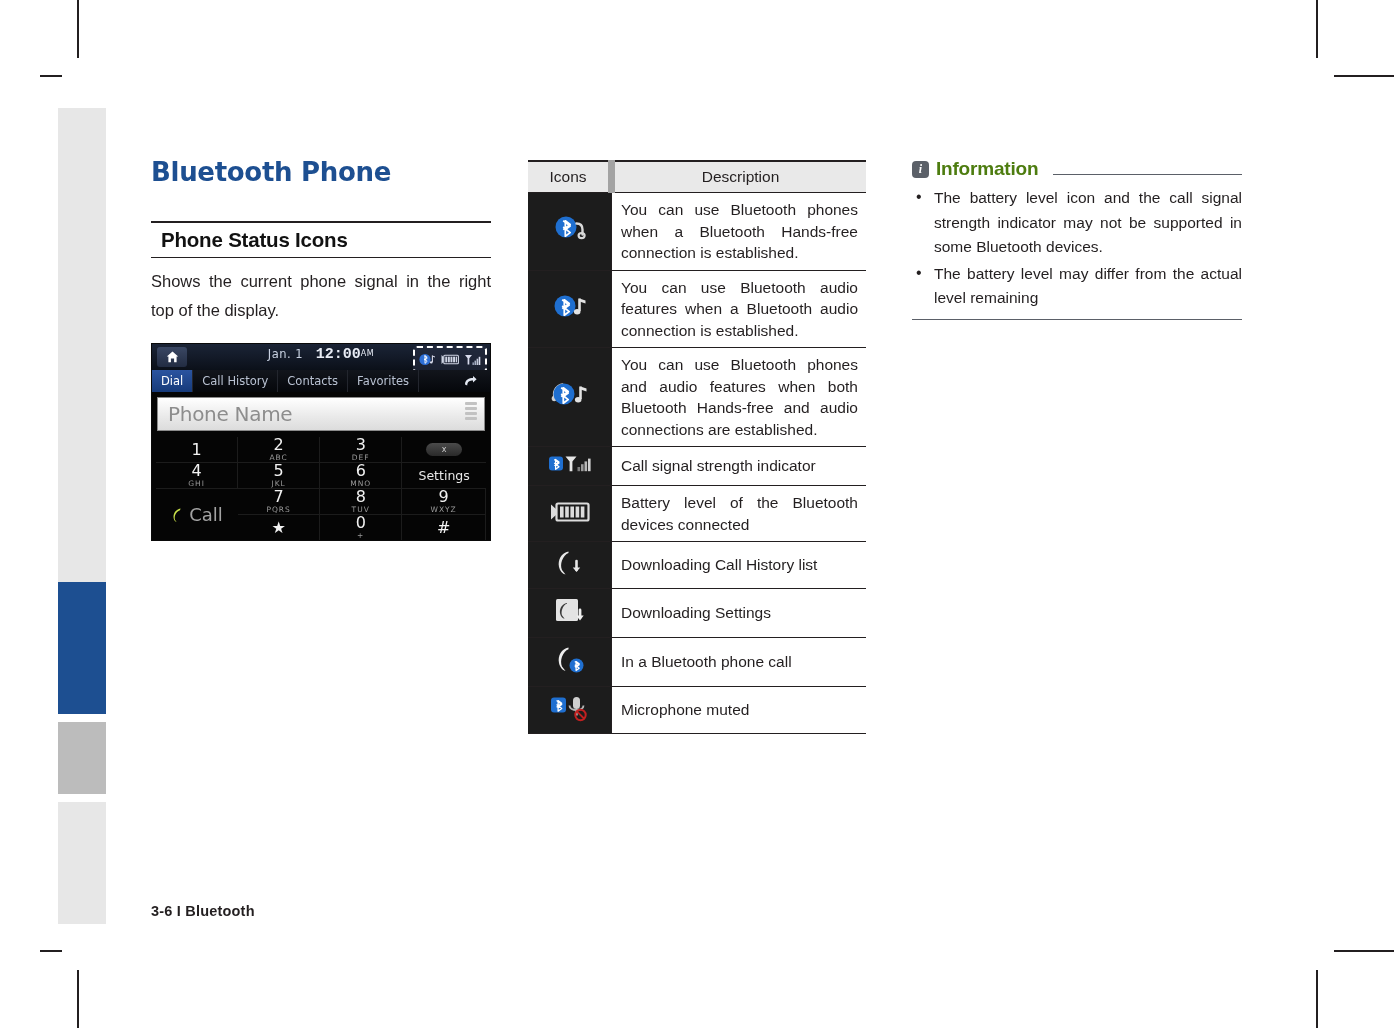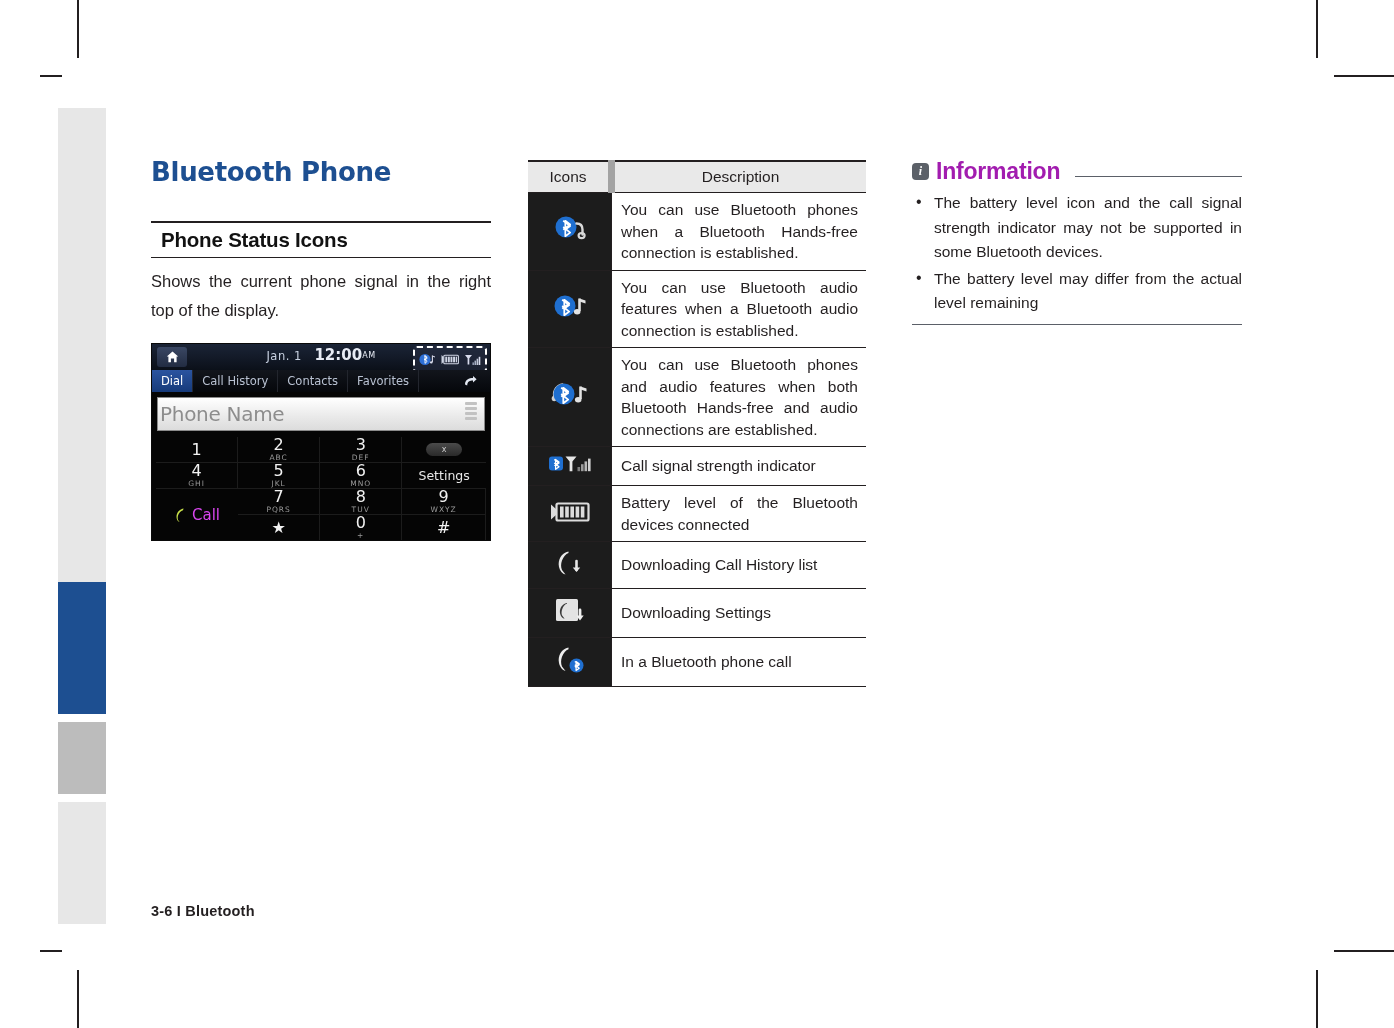--- a/index.html
+++ b/index.html
@@ -94,21 +94,21 @@
   .hu-tab.spacer{flex:1;border-right:none;}
   .hu-back{width:40px;display:flex;align-items:center;justify-content:center;color:#dfe5ef;font-size:15px;}
 
   .hu-inputbar{
     margin:5px 5px 0 5px;height:32px;
     background:linear-gradient(180deg,#ffffff,#e9e9e9 60%,#dcdcdc);
     border:1px solid #8a8a8a;
     display:flex;align-items:center;position:relative;
   }
   .hu-inputbar .ph{
-    font-size:20px;color:#8d8d8d;padding-left:2px;letter-spacing:-0.3px;
+    font-size:20px;color:#8d8d8d;padding-left:10px;letter-spacing:-0.3px;
   }
   .hu-scroll{position:absolute;right:7px;top:4px;display:flex;flex-direction:column;gap:2px;}
   .hu-scroll i{display:block;width:12px;height:3px;background:#c2c2c2;border-radius:1px;}
 
   .hu-keypad{
     position:absolute;left:4px;right:4px;top:93px;bottom:4px;
     display:grid;grid-template-columns:1fr 1fr 1fr 1.02fr;
     grid-template-rows:1fr 1fr 1fr 1fr;
   }
   .key{
@@ -121,21 +121,21 @@
   .key .sub{font-size:7.5px;color:#9a9a9a;letter-spacing:1px;margin-top:1px;}
   .key.side{border-right:none;color:#e9e9e9;font-size:12.5px;}
   .key.r4{grid-row:3 / span 2;}
   .del-chip{
     width:36px;height:13px;border-radius:7px;
     background:linear-gradient(180deg,#4a4a4a,#2a2a2a);
     display:flex;align-items:center;justify-content:center;
     color:#cfcfcf;font-size:8px;
   }
   .call-row{display:flex;align-items:center;gap:5px;}
-  .call-row .lbl{font-size:15px;color:#d946ef;}
+  .call-row .lbl{font-size:18px;color:#a3a3a3;}
 
   
   table.icons-table{
     border-collapse:collapse;width:338px;
     font-size:15.5px;color:#231f20;
   }
   table.icons-table thead th{
     background:#e9e9e9;border-bottom:1px solid #231f20;
     border-top:2.2px solid #231f20;
     font-weight:normal;font-size:15.5px;padding:6px 0;text-align:center;
@@ -155,21 +155,21 @@
   td.desc.single{text-align:left;}
 
   
   .info-head{display:flex;align-items:center;gap:7px;}
   .info-badge{
     width:17px;height:17px;border-radius:4px;background:#5b6068;
     color:#fff;font-size:12px;font-style:italic;font-weight:bold;
     display:flex;align-items:center;justify-content:center;
     font-family:"Liberation Serif", serif;
   }
-  .info-title{font-size:23px;font-weight:bold;color:#a21caf;letter-spacing:-0.2px;}
+  .info-title{font-size:19px;font-weight:bold;color:#4d7c0f;letter-spacing:-0.2px;}
   .info-rule{flex:1;height:0;border-bottom:1.4px solid #5b6068;margin-left:8px;position:relative;top:5px;}
   .info-list{margin:6px 0 0 0;padding:0;list-style:none;}
   .info-list li{
     position:relative;padding-left:22px;margin-bottom:2px;
     font-size:15.5px;line-height:24.5px;text-align:justify;color:#231f20;
   }
   .info-list li::before{
     content:"•";position:absolute;left:4px;top:-1px;font-size:16px;color:#231f20;
   }
   .info-bottom{border-bottom:1.6px solid #5b6068;margin-top:8px;}
@@ -213,21 +213,21 @@
 
     <div class="hu-statusbar">
       <div class="hu-home">
         <svg width="13" height="12" viewBox="0 0 13 12" aria-hidden="true">
           <path d="M6.5 0.6 L12.2 5.6 L10.6 5.6 L10.6 11.2 L8.1 11.2 L8.1 7.6 L4.9 7.6 L4.9 11.2 L2.4 11.2 L2.4 5.6 L0.8 5.6 Z" fill="#ffffff"></path>
         </svg>
       </div>
 
       <div class="hu-clock">
         <span class="date">Jan.  1</span>
-        <span class="big" style="margin-left:8px;">12:00</span><span class="ampm">AM</span>
+        <span class="big" style="margin-left:8px;font-family:Liberation Mono, monospace;">12:00</span><span class="ampm">AM</span>
       </div>
 
       <div class="hu-statusicons">
 
         <svg class="si" width="17" height="13" viewBox="0 0 17 13">
           <circle cx="6" cy="6.5" r="5.6" fill="#2d6fd6"></circle>
           <path d="M5.1 2.6 L8.2 5.3 L6.0 7.0 L6.0 2.6 L8.2 4.3 L5.1 7.0" stroke="#ffffff" stroke-width="0.9" fill="none"></path>
           <path d="M6.0 5.9 L6.0 10.4 L8.2 8.3 L5.1 5.9" stroke="#ffffff" stroke-width="0.9" fill="none"></path>
           <path d="M13.4 2.6 L13.4 9.0" stroke="#d8dced" stroke-width="1.1"></path>
           <ellipse cx="12.3" cy="9.4" rx="1.4" ry="1.1" fill="#d8dced"></ellipse>
@@ -457,20 +457,35 @@
           <svg width="34" height="30" viewBox="0 0 34 30">
             <path d="M15.5 2.5 C8.5 4.0 4.5 10.5 6.0 18.0 C6.8 22.0 9.5 25.2 12.5 26.0 L9.0 21.4 C7.8 19.0 7.8 15.0 9.0 11.8 C10.4 8.0 12.8 5.0 15.5 4.2 Z" fill="#ededed"></path>
             <circle cx="23.5" cy="20.5" r="7" fill="#1f6fd0"></circle>
             <path d="M21.8 16.5 L26.2 19.8 L23.1 22.1 L23.1 16.5 L26.2 18.8 L21.8 22.1" stroke="#ffffff" stroke-width="1.25" fill="none" stroke-linejoin="round"></path>
             <path d="M23.1 19.8 L23.1 25.5 L26.2 23.2 L21.8 19.8" stroke="#ffffff" stroke-width="1.25" fill="none" stroke-linejoin="round"></path>
           </svg>
         </td>
         <td class="desc single">In a Bluetooth phone call</td>
       </tr>
 
+      <tr>
+        <td class="iconcell">
+          <svg width="42" height="28" viewBox="0 0 42 28">
+            <rect x="2" y="3.5" width="15" height="15" rx="3" fill="#1f6fd0"></rect>
+            <path d="M7.6 6.6 L12.7 10.5 L9.1 13.2 L9.1 6.6 L12.7 9.3 L7.6 13.2" stroke="#ffffff" stroke-width="1.3" fill="none" stroke-linejoin="round"></path>
+            <path d="M9.1 10.5 L9.1 17.2 L12.7 14.5 L7.6 10.5" stroke="#ffffff" stroke-width="1.3" fill="none" stroke-linejoin="round"></path>
+            <rect x="24" y="3.0" width="7" height="12" rx="3.5" fill="#cfcfcf"></rect>
+            <path d="M20.5 11.5 C20.5 17.5 34.5 17.5 34.5 11.5" stroke="#b5b5b5" stroke-width="1.9" fill="none"></path>
+            <rect x="26.3" y="17.0" width="2.4" height="4.5" fill="#b5b5b5"></rect>
+            <circle cx="31.5" cy="21.0" r="5.2" fill="none" stroke="#c22020" stroke-width="2.0"></circle>
+            <path d="M27.9 17.4 L35.1 24.6" stroke="#c22020" stroke-width="2.0"></path>
+          </svg>
+        </td>
+        <td class="desc single">Microphone muted</td>
+      </tr>
     </tbody>
   </table>
 </div>
 
 <div class="col" id="col-right">
   <div class="info-head">
     <span class="info-badge">i</span>
     <span class="info-title">Information</span>
     <span class="info-rule"></span>
   </div>

